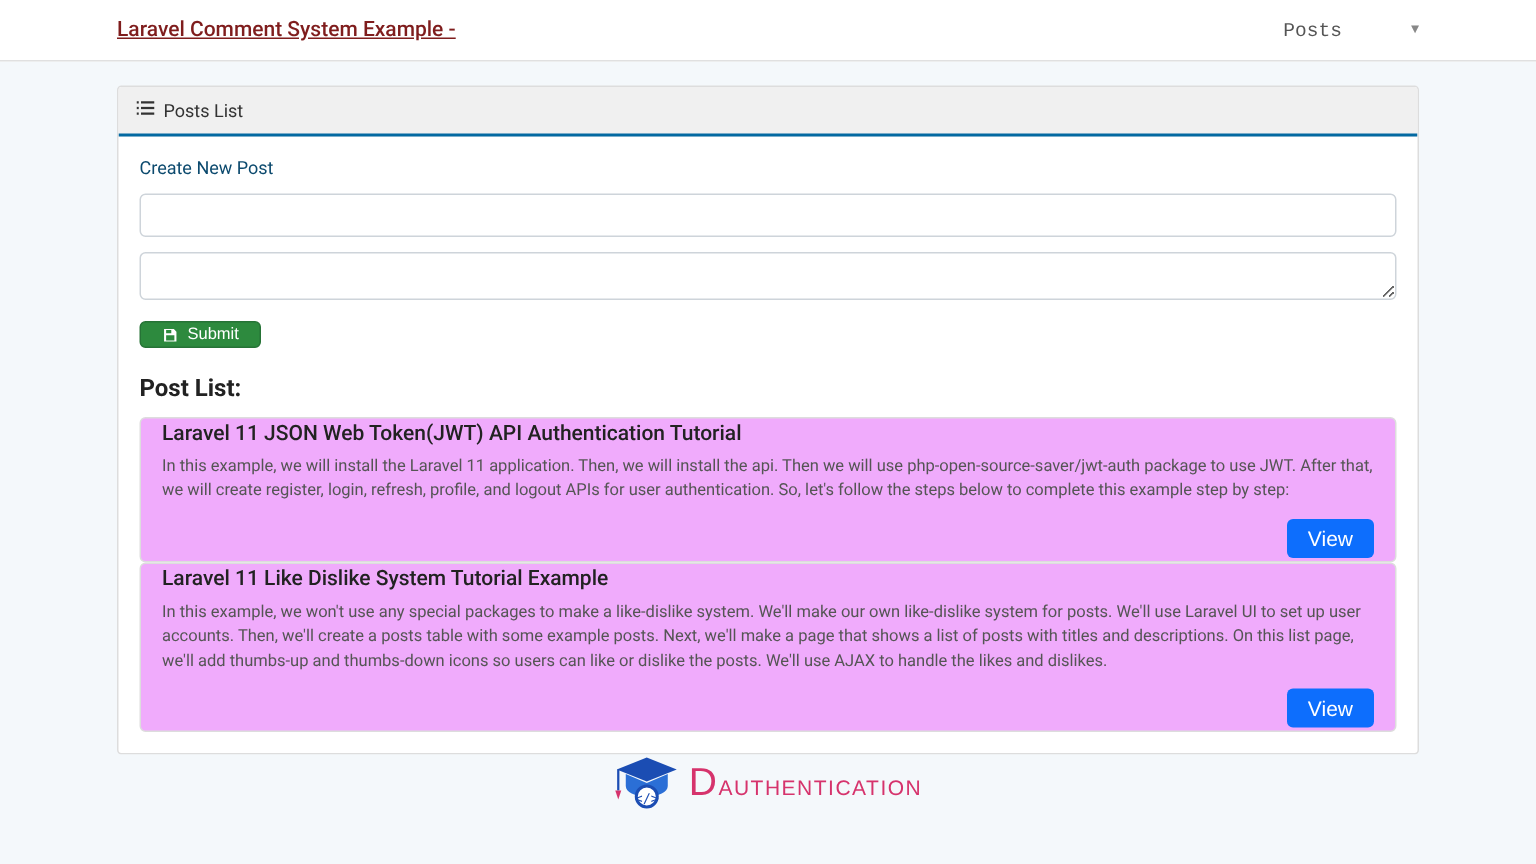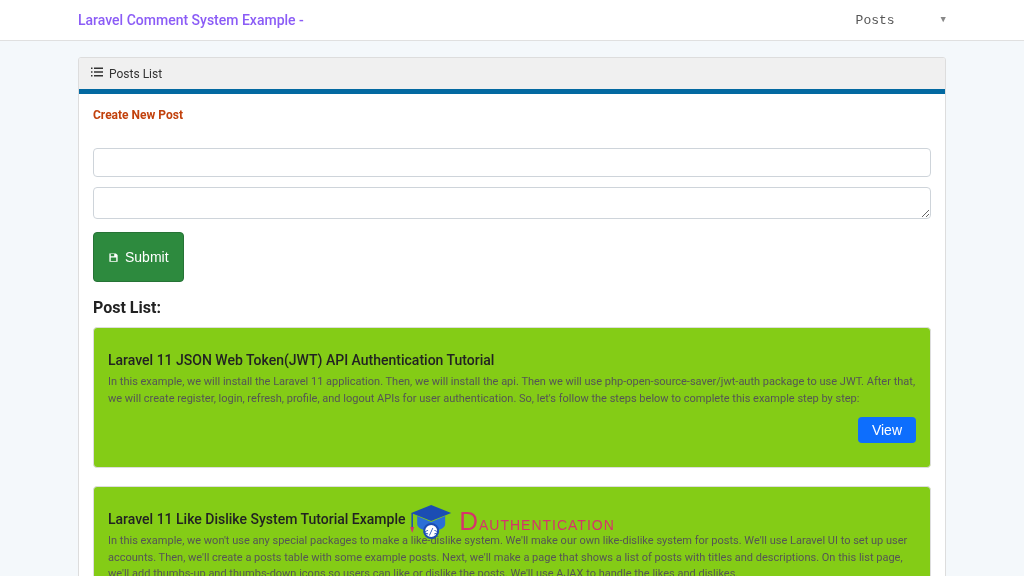--- a/index.html
+++ b/index.html
@@ -18,21 +18,22 @@
     max-width: 900px;
     margin: 0 auto;
     display: flex;
     justify-content: space-between;
     align-items: center;
     padding: 0 16px;
   }
   .brand {
     font-size: 14px;
     font-weight: 500;
-    color: #8b5cf6;
+    color: #7f1d1d;
+    text-decoration: underline;
   }
   .nav-right {
     display: flex;
     align-items: center;
     gap: 6px;
     cursor: pointer;
     color: #555;
     font-size: 13px;
     font-family: Liberation Mono, monospace;
   }
@@ -47,36 +48,36 @@
     padding: 0 16px;
   }
   .card {
     background: #fff;
     border: 1px solid #ddd;
     border-radius: 3px;
     overflow: hidden;
   }
   .card-header {
     background: #f0f0f0;
-    border-bottom: 5px solid #0369a1;
+    border-bottom: 2px solid #0369a1;
     padding: 8px 12px;
     font-size: 12px;
     color: #333;
     display: flex;
     align-items: center;
     gap: 6px;
   }
   .card-body {
     padding: 14px;
   }
   .section-title {
-    font-weight: 700;
+    font-weight: 400;
     font-size: 12px;
-    margin-bottom: 26px;
-    color: #c2410c;
+    margin-bottom: 10px;
+    color: #0c4a6e;
   }
   .form-label {
     font-size: 12px;
     color: #333;
     margin-bottom: 4px;
     display: block;
   }
   .form-control {
     width: 100%;
     border: 1px solid #ced4da;
@@ -90,40 +91,40 @@
   textarea.form-control {
     resize: vertical;
     height: 32px;
     min-height: 32px;
   }
   .btn-submit {
     background: #2d8a3e;
     color: #fff;
     border: 1px solid #267336;
     border-radius: 4px;
-    padding: 16px 14px;
-    font-size: 14px;
+    padding: 2px 14px;
+    font-size: 11px;
     cursor: pointer;
     display: inline-flex;
     align-items: center;
     gap: 6px;
   }
   .post-list-title {
     font-weight: 700;
     font-size: 16px;
     margin-top: 16px;
     margin-bottom: 10px;
     color: #222;
   }
   .post-card {
     border: 1px solid #ddd;
     border-radius: 4px;
-    padding: 24px 14px;
-    margin-bottom: 18px;
-    background: #84cc16;
+    padding: 2px 14px;
+    margin-bottom: 0;
+    background: #f0abfc;
   }
   .post-title {
     font-size: 14px;
     font-weight: 500;
     color: #222;
     margin-bottom: 6px;
   }
   .post-body {
     font-size: 11px;
     color: #555;

